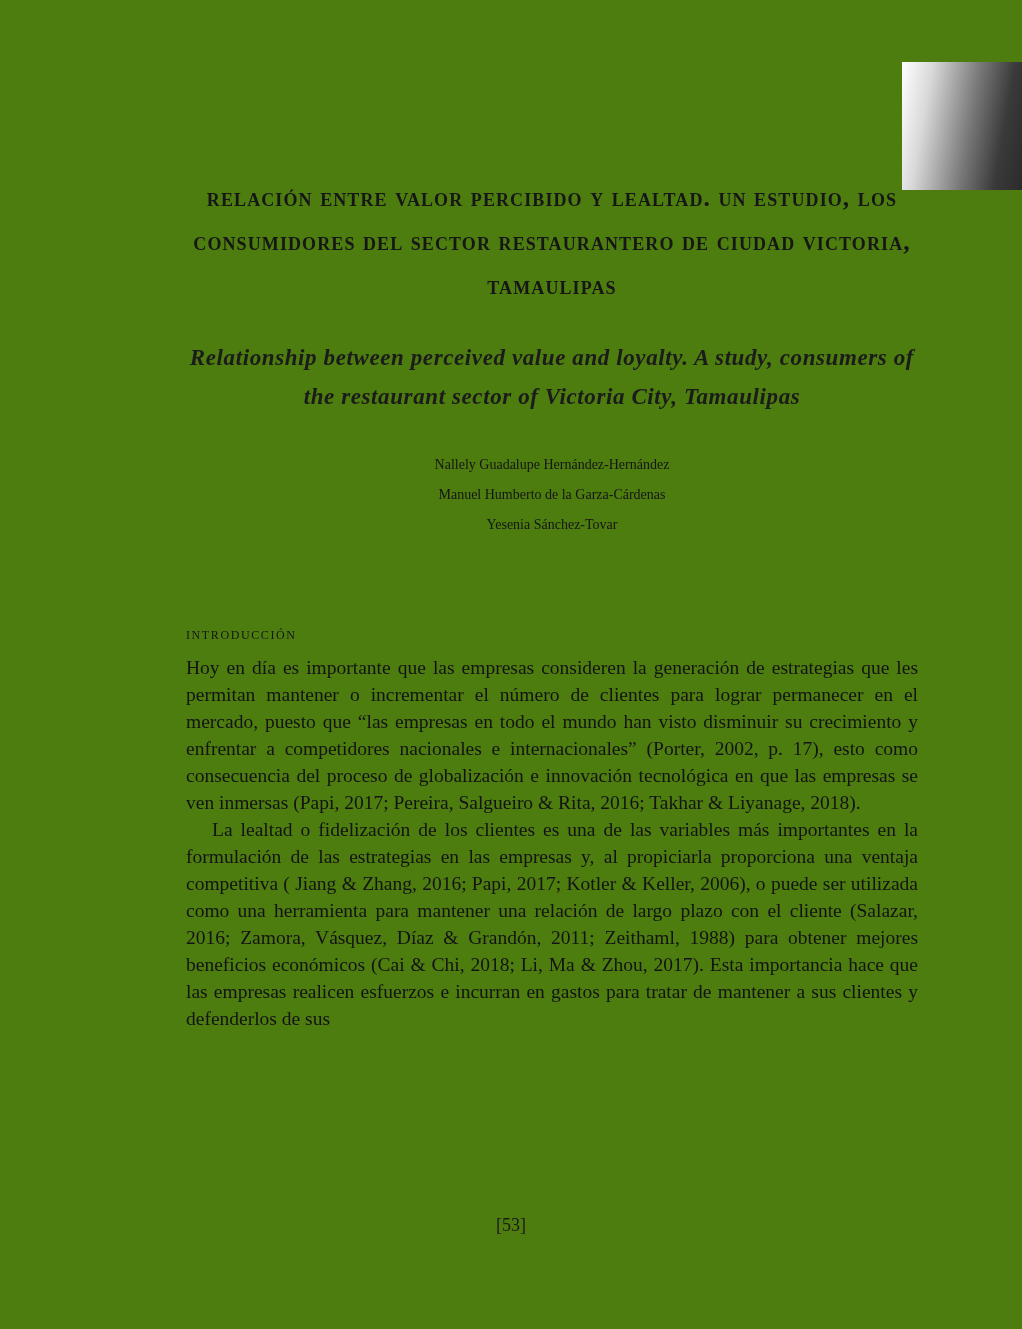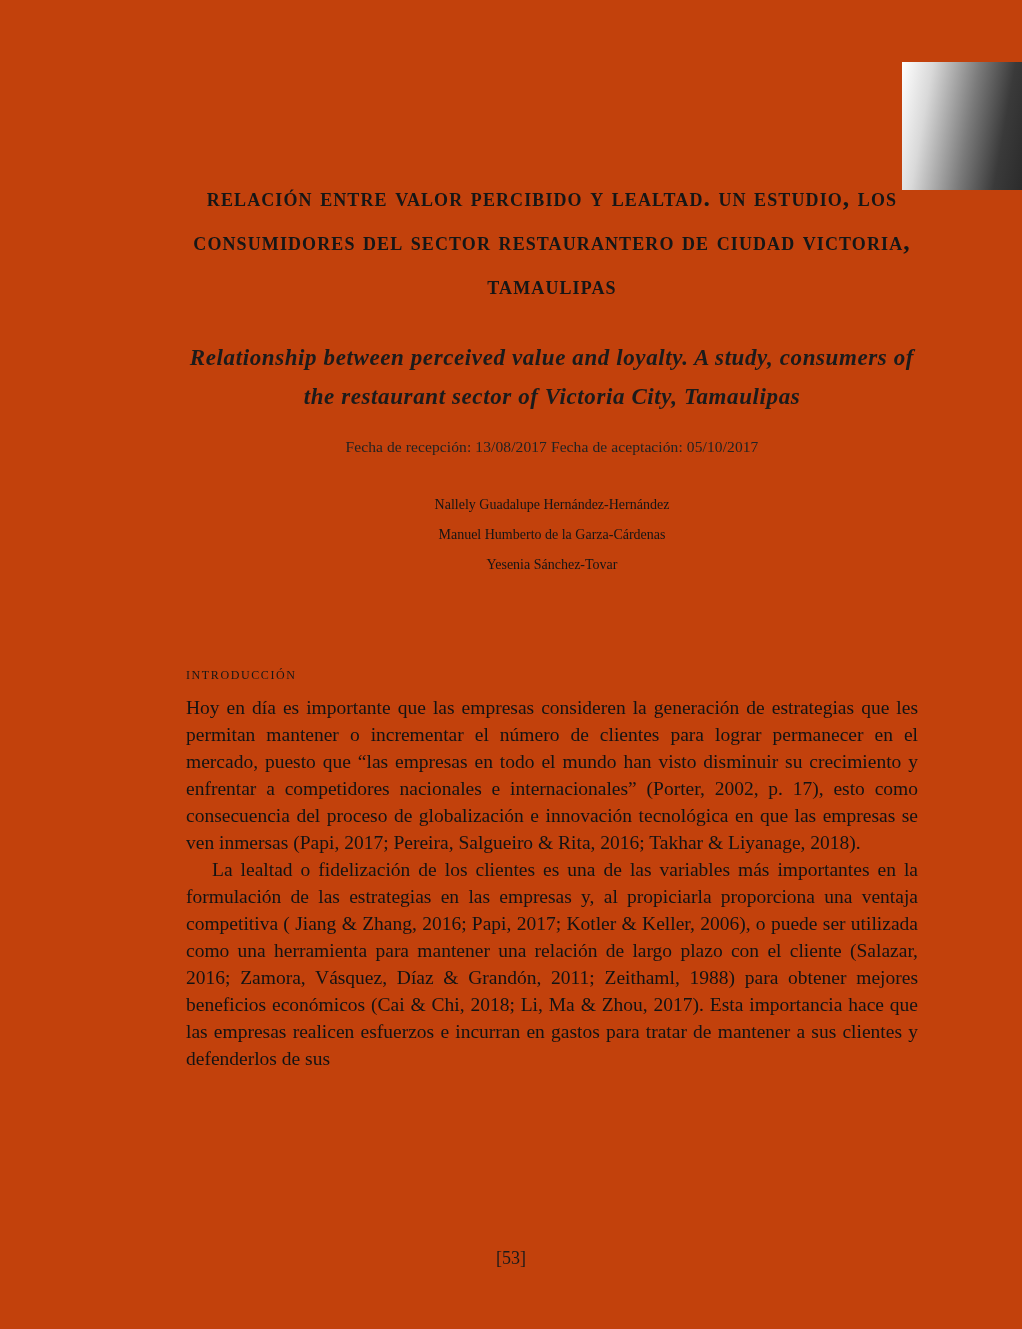--- a/index.html
+++ b/index.html
@@ -11,21 +11,21 @@
     width: 1022px;
     height: 1329px;
     position: relative;
     overflow: hidden;
     font-family: "Liberation Serif", serif;
     color: #1a1a1a;
   }
   .page {
     position: absolute;
     inset: 0;
-    background: #c2410c;
+    background: #4d7c0f;
   }
   
   .corner-shadow {
     position: absolute;
     top: 62px;
     right: 0;
     width: 120px;
     height: 128px;
     background: linear-gradient(100deg, #ffffff 0%, #d9d9d9 22%, #7a7a7a 55%, #3a3a3a 80%, #2b2b2b 100%);
     pointer-events: none;
@@ -98,38 +98,36 @@
   }
 
   .folio {
     position: absolute;
     left: 0;
     right: 0;
     top: 1215px;
     text-align: center;
     font-size: 18px;
     color: #1a1a1a;
-    margin-top: 33px;
   }
 </style>
 </head>
 <body>
 
 <div class="page">
 
   <div class="corner-shadow"></div>
 
   <div class="content">
 
     <div class="title-block">
       <h1 class="title-es">Relación entre valor percibido y lealtad. Un estudio, los consumidores del sector restaurantero de Ciudad Victoria, Tamaulipas</h1>
       <h2 class="title-en">Relationship between perceived value and loyalty. A study, consumers of the restaurant sector of Victoria City, Tamaulipas</h2>
     </div>
 
-    <div class="dates">Fecha de recepción: 13/08/2017  Fecha de aceptación: 05/10/2017</div>
 
     <div class="authors">
       <div>Nallely Guadalupe Hernández-Hernández</div>
       <div>Manuel Humberto de la Garza-Cárdenas</div>
       <div>Yesenia Sánchez-Tovar</div>
     </div>
 
     <div class="section-heading">Introducción</div>
 
     <div class="body-text">

